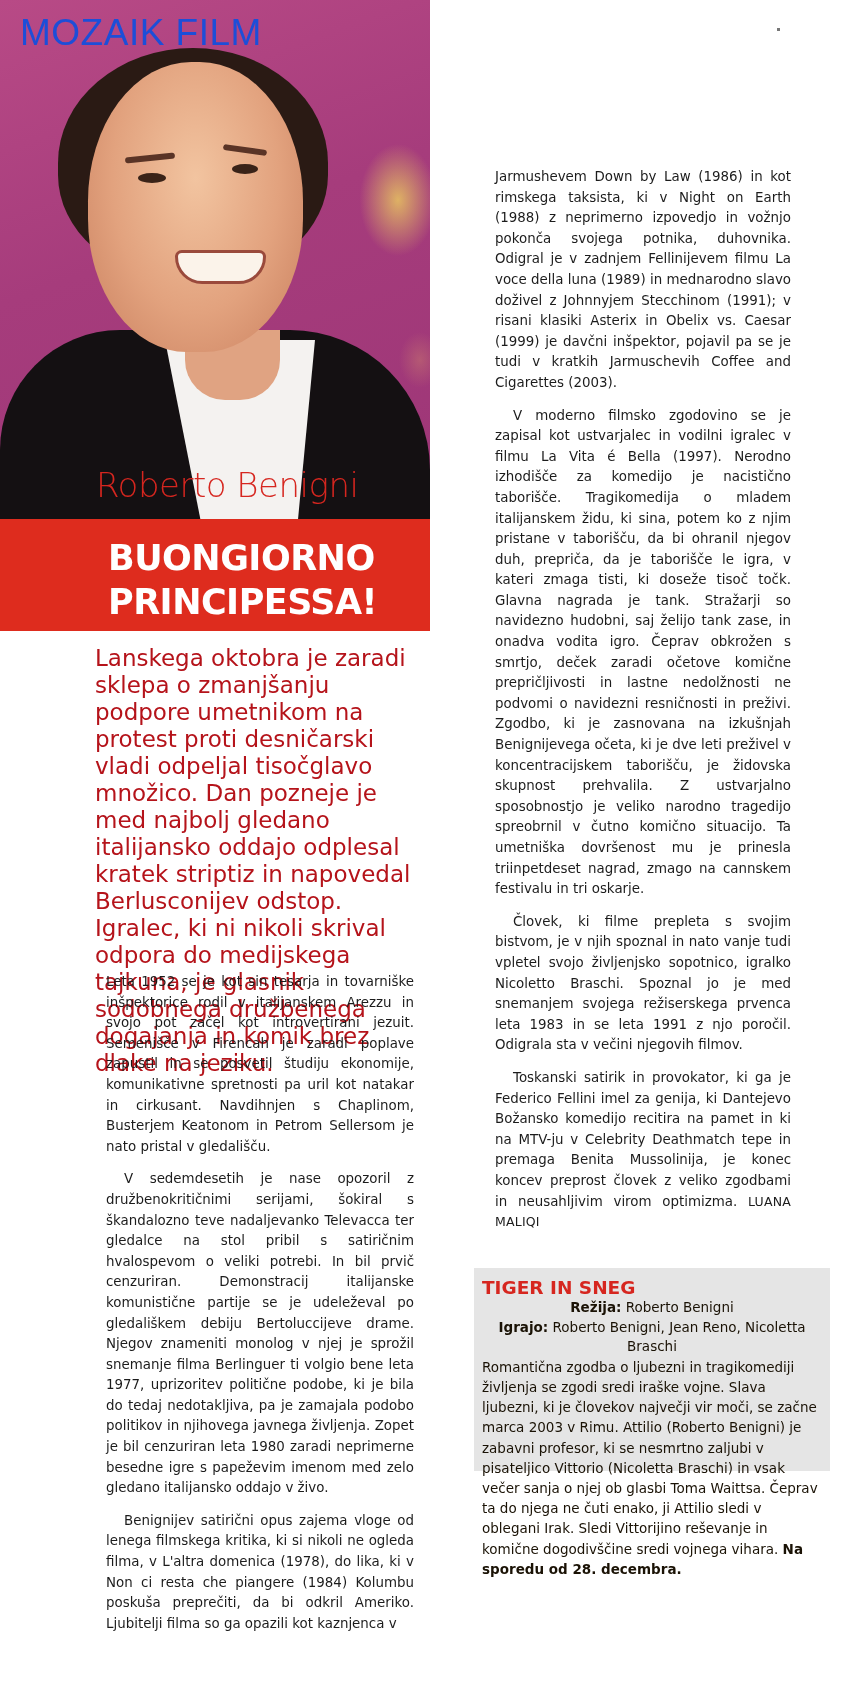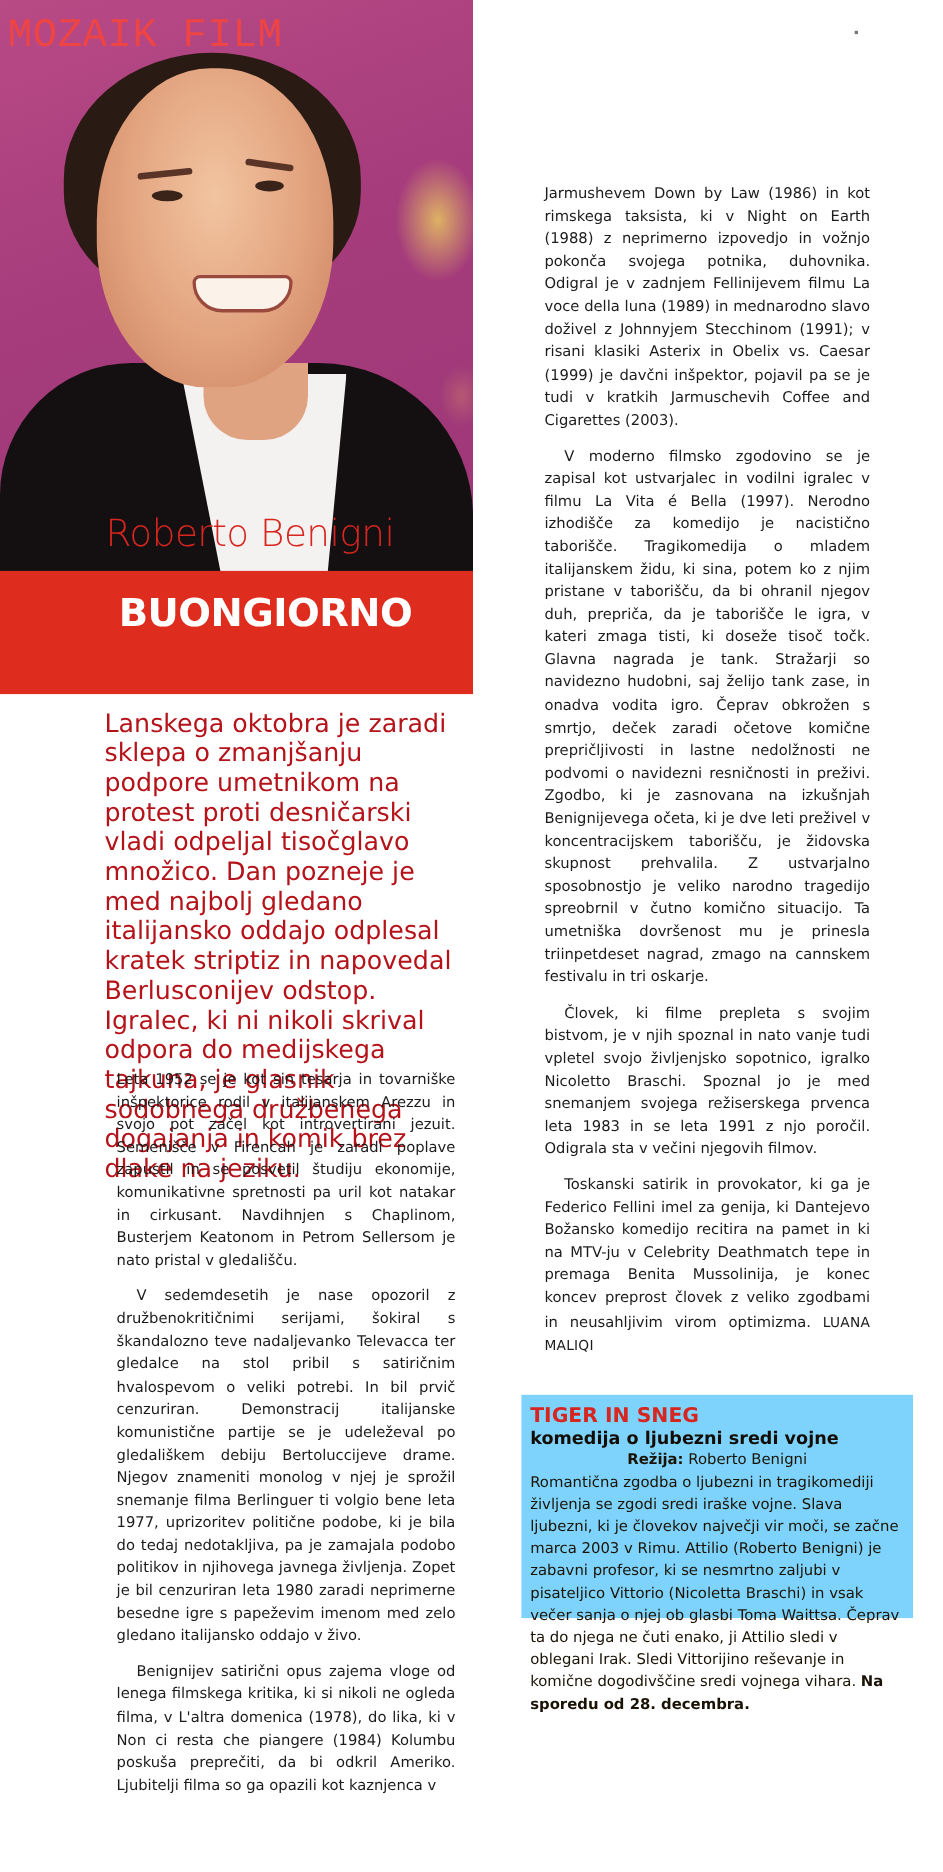--- a/index.html
+++ b/index.html
@@ -19,23 +19,23 @@
   .photo .brow-l { position: absolute; left: 125px; top: 155px; width: 50px; height: 6px; background: #5a3426; border-radius: 3px; transform: rotate(-6deg); }
   .photo .brow-r { position: absolute; left: 223px; top: 147px; width: 44px; height: 6px; background: #5a3426; border-radius: 3px; transform: rotate(8deg); }
   .photo .eye-l { position: absolute; left: 138px; top: 173px; width: 28px; height: 10px; background: #3a2318; border-radius: 50%; }
   .photo .eye-r { position: absolute; left: 232px; top: 164px; width: 26px; height: 10px; background: #3a2318; border-radius: 50%; }
   .photo .mouth { position: absolute; left: 175px; top: 250px; width: 85px; height: 28px; background: #fbf3ea; border-radius: 10px 10px 40px 40px; border: 3px solid #9a4a3c; }
   .photo .jacket { position: absolute; left: 0; top: 330px; width: 430px; height: 200px; background: #141012; border-radius: 120px 140px 0 0; }
   .photo .shirt { position: absolute; left: 165px; top: 340px; width: 150px; height: 190px; background: #f4f2f0; clip-path: polygon(0 0, 100% 0, 88% 100%, 25% 100%); }
   .photo .neck { position: absolute; left: 185px; top: 330px; width: 95px; height: 70px; background: #e0a382; border-radius: 0 0 40px 40px; }
 
   .section-label {
-    position: absolute; left: 7px; top: 12px; margin: 0;
-    font-family: Liberation Mono, monospace; font-weight: 200; font-size: 37px; letter-spacing: 0.5px;
-    color: #ef4444; z-index: 2;
+    position: absolute; left: 20px; top: 12px; margin: 0;
+    font-family: Liberation Sans, sans-serif; font-weight: 200; font-size: 37px; letter-spacing: 0.5px;
+    color: #1d4ed8; z-index: 2;
   }
   .person-name {
     position: absolute; left: 96px; top: 465px; margin: 0; z-index: 2;
     font-family: "DejaVu Sans", sans-serif; font-weight: 300; font-size: 34px; color: #d6261f; letter-spacing: -0.5px;
   }
 
   
   .headline-bar { position: absolute; left: 0; top: 519px; width: 430px; height: 112px; background: #de2c1e; }
   .headline {
     position: absolute; left: 96px; top: 524px; margin: 12px; width: 330px;
@@ -53,21 +53,21 @@
   .col { position: absolute; font-family: "DejaVu Sans", sans-serif; font-size: 13.4px; line-height: 20.6px; color: #1c1c1c; text-align: justify; }
   .col p { margin: 12px; }
   .col p + p { text-indent: 18px; }
   .col-left { left: 94px; top: 960px; width: 332px; }
   .col-right { left: 483px; top: 155px; width: 320px; }
   .byline { font-size: 12.5px; letter-spacing: 0.2px; }
 
   
   .infobox {
     position: absolute; left: 474px; top: 1268px; width: 356px; height: 203px;
-    background: #7dd3fc; padding: 10px 8px 10px 8px; box-sizing: border-box;
+    background: #e5e5e5; padding: 10px 8px 10px 8px; box-sizing: border-box;
     font-family: "DejaVu Sans", sans-serif; color: #1a1205;
   }
   .infobox .box-title { margin: 0; font-size: 18.5px; line-height: 20px; font-weight: bold; color: #d6261f; }
   .infobox .box-subtitle { margin: 0; font-size: 16px; line-height: 20px; font-weight: bold; color: #140d05; }
   .infobox .line { margin: 0; font-size: 13.5px; line-height: 19.6px; text-align: center; }
   .infobox .lbl { font-weight: bold; }
   .infobox .desc { margin: 0; font-size: 13.5px; line-height: 20.2px; }
   .infobox .airdate { font-weight: bold; }
 
   .mark-dot { position: absolute; left: 777px; top: 28px; width: 3px; height: 3px; background: #777; }
@@ -87,37 +87,38 @@
   <div class="eye-r"></div>
   <div class="mouth"></div>
 </div>
 
 <h2 class="section-label">MOZAIK FILM</h2>
 <h3 class="person-name">Roberto Benigni</h3>
 
 <div class="headline-bar"></div>
 <h1 class="headline">
   <span>BUONGIORNO</span><br>
+  <span>PRINCIPESSA!</span>
 </h1>
 
 <p class="lead">Lanskega oktobra je zaradi sklepa o zmanjšanju podpore umetnikom na protest proti desničarski vladi odpeljal tisočglavo množico. Dan pozneje je med najbolj gledano italijansko oddajo odplesal kratek striptiz in napovedal Berlusconijev odstop. Igralec, ki ni nikoli skrival odpora do medijskega tajkuna, je glasnik sodobnega družbenega dogajanja in komik brez dlake na jeziku.</p>
 
 <div class="col col-left">
   <p>Leta 1952 se je kot sin tesarja in tovarniške inšpektorice rodil v italijanskem Arezzu in svojo pot začel kot introvertirani jezuit. Semenišče v Firencah je zaradi poplave zapustil in se posvetil študiju ekonomije, komunikativne spretnosti pa uril kot natakar in cirkusant. Navdihnjen s Chaplinom, Busterjem Keatonom in Petrom Sellersom je nato pristal v gledališču.</p>
   <p>V sedemdesetih je nase opozoril z družbenokritičnimi serijami, šokiral s škandalozno teve nadaljevanko Televacca ter gledalce na stol pribil s satiričnim hvalospevom o veliki potrebi. In bil prvič cenzuriran. Demonstracij italijanske komunistične partije se je udeleževal po gledališkem debiju Bertoluccijeve drame. Njegov znameniti monolog v njej je sprožil snemanje filma Berlinguer ti volgio bene leta 1977, uprizoritev politične podobe, ki je bila do tedaj nedotakljiva, pa je zamajala podobo politikov in njihovega javnega življenja. Zopet je bil cenzuriran leta 1980 zaradi neprimerne besedne igre s papeževim imenom med zelo gledano italijansko oddajo v živo.</p>
   <p>Benignijev satirični opus zajema vloge od lenega filmskega kritika, ki si nikoli ne ogleda filma, v L'altra domenica (1978), do lika, ki v Non ci resta che piangere (1984) Kolumbu poskuša preprečiti, da bi odkril Ameriko. Ljubitelji filma so ga opazili kot kaznjenca v</p>
 </div>
 
 <div class="col col-right">
   <p style="text-indent:0">Jarmushevem Down by Law (1986) in kot rimskega taksista, ki v Night on Earth (1988) z neprimerno izpovedjo in vožnjo pokonča svojega potnika, duhovnika. Odigral je v zadnjem Fellinijevem filmu La voce della luna (1989) in mednarodno slavo doživel z Johnnyjem Stecchinom (1991); v risani klasiki Asterix in Obelix vs. Caesar (1999) je davčni inšpektor, pojavil pa se je tudi v kratkih Jarmuschevih Coffee and Cigarettes (2003).</p>
   <p>V moderno filmsko zgodovino se je zapisal kot ustvarjalec in vodilni igralec v filmu La Vita é Bella (1997). Nerodno izhodišče za komedijo je nacistično taborišče. Tragikomedija o mladem italijanskem židu, ki sina, potem ko z njim pristane v taborišču, da bi ohranil njegov duh, prepriča, da je taborišče le igra, v kateri zmaga tisti, ki doseže tisoč točk. Glavna nagrada je tank. Stražarji so navidezno hudobni, saj želijo tank zase, in onadva vodita igro. Čeprav obkrožen s smrtjo, deček zaradi očetove komične prepričljivosti in lastne nedolžnosti ne podvomi o navidezni resničnosti in preživi. Zgodbo, ki je zasnovana na izkušnjah Benignijevega očeta, ki je dve leti preživel v koncentracijskem taborišču, je židovska skupnost prehvalila. Z ustvarjalno sposobnostjo je veliko narodno tragedijo spreobrnil v čutno komično situacijo. Ta umetniška dovršenost mu je prinesla triinpetdeset nagrad, zmago na cannskem festivalu in tri oskarje.</p>
   <p>Človek, ki filme prepleta s svojim bistvom, je v njih spoznal in nato vanje tudi vpletel svojo življenjsko sopotnico, igralko Nicoletto Braschi. Spoznal jo je med snemanjem svojega režiserskega prvenca leta 1983 in se leta 1991 z njo poročil. Odigrala sta v večini njegovih filmov.</p>
   <p><span>Toskanski satirik in provokator, ki ga je Federico Fellini imel za genija, ki Dantejevo Božansko komedijo recitira na pamet in ki na MTV-ju v Celebrity Deathmatch tepe in premaga Benita Mussolinija, je konec koncev preprost človek z veliko zgodbami in neusahljivim virom optimizma. </span><span class="byline">LUANA MALIQI</span></p>
 </div>
 
 <div class="infobox">
   <p class="box-title">TIGER IN SNEG</p>
-  <p class="box-subtitle">komedija o ljubezni sredi vojne</p>
   <p class="line"><span class="lbl">Režija:</span><span> Roberto Benigni</span></p>
+  <p class="line"><span class="lbl">Igrajo:</span><span> Roberto Benigni, Jean Reno, Nicoletta Braschi</span></p>
   <p class="desc"><span>Romantična zgodba o ljubezni in tragikomediji življenja se zgodi sredi iraške vojne. Slava ljubezni, ki je človekov največji vir moči, se začne marca 2003 v Rimu. Attilio (Roberto Benigni) je zabavni profesor, ki se nesmrtno zaljubi v pisateljico Vittorio (Nicoletta Braschi) in vsak večer sanja o njej ob glasbi Toma Waittsa. Čeprav ta do njega ne čuti enako, ji Attilio sledi v oblegani Irak. Sledi Vittorijino reševanje in komične dogodivščine sredi vojnega vihara. </span><span class="airdate">Na sporedu od 28. decembra.</span></p>
 </div>
 
 <div class="mark-dot"></div>
 
 </body></html>

